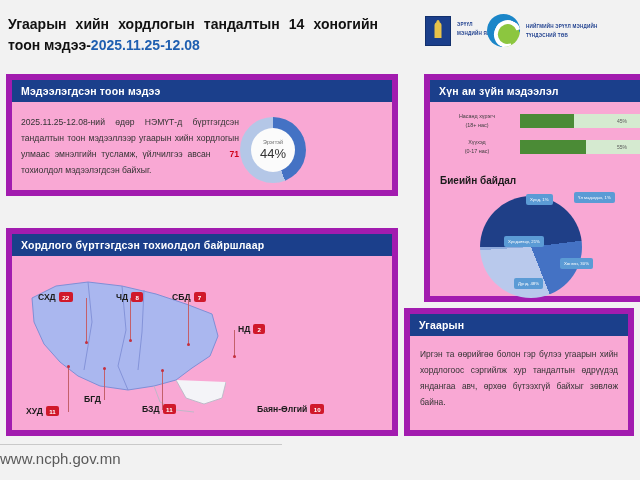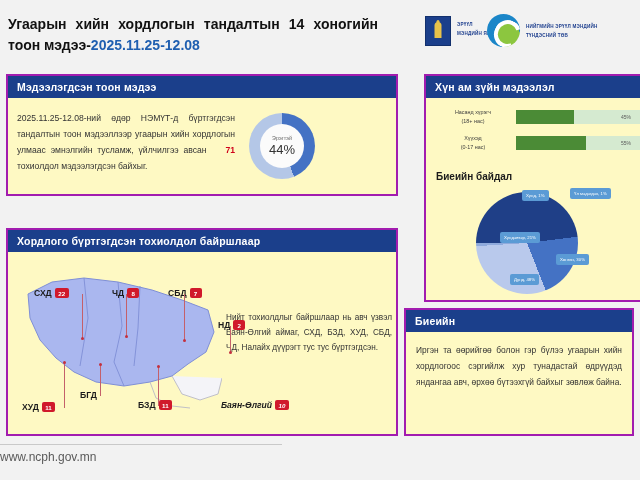--- a/index.html
+++ b/index.html
@@ -53,39 +53,39 @@
     border: 4px solid #ffffff; border-right-color: transparent;
     transform: rotate(25deg);
   }
   .logo-ncph .txt {
     position: absolute; left: 39px; top: 9px;
     font-size: 4.6px; font-weight: bold; color: #20418f;
     line-height: 1.9; letter-spacing: .2px; white-space: nowrap;
   }
 
   
-  .panel { position: absolute; background: #fef9c3; border: 2px solid #a21caf; }
+  .panel { position: absolute; background: #f9a8d4; border: 6px solid #a21caf; }
   .panel-head {
     background: #1b3f8b; color: #fff;
     font-size: 10.5px; font-weight: bold;
     padding: 5px 9px; letter-spacing: .2px;
   }
 
   
   #panel-reported { left: 6px; top: 74px; width: 392px; height: 122px; }
   .reported-body { position: relative; height: 94px; }
   .reported-text {
     position: absolute; left: 9px; top: 13px; width: 218px;
     font-size: 8.6px; line-height: 1.85; color: #333;
     text-align: justify;
   }
   .num-red { color: #d0021b; font-weight: bold; margin-left: 14px; }
 
   .donut { position: absolute; width: 66px; height: 66px; top: 15px; }
-  #donut-male { left: 241px; }
+  #donut-male { left: 228px; }
   #donut-female { left: 319px; }
   .donut .ring { width: 66px; height: 66px; border-radius: 50%; }
   .donut .hole {
     position: absolute; left: 11px; top: 11px;
     width: 44px; height: 44px; border-radius: 50%;
     background: #fbfbfb; display: flex; flex-direction: column;
     align-items: center; justify-content: center;
   }
   .donut .lbl { font-size: 5.4px; color: #6b6b6b; }
   .donut .pct { font-size: 13px; color: #333; margin-top: 1px; }
@@ -148,21 +148,21 @@
     color: #333; text-align: justify;
   }
 
   
   .footer-rule {
     position: absolute; left: 0; top: 444px; width: 282px; height: 1px;
     background: #c9c9c9;
   }
   .footer-url {
     position: absolute; left: 0; top: 450px;
-    font-size: 12px; color: #5a5a5a;
+    font-size: 15px; color: #5a5a5a;
   }
 </style>
 </head>
 <body>
 
 <div class="header">
   <div class="title">
     <span>Угаарын хийн хордлогын тандалтын 14 хоногийн тоон мэдээ-</span><span class="title-date">2025.11.25-12.08</span>
   </div>
 
@@ -233,42 +233,41 @@
       <path d="M6,28 L30,16 L62,12 L96,16 L130,24 L160,34 L186,44 L192,66 L184,86
                L166,98 L150,110 L128,116 L102,120 L74,116 L52,106 L34,92 L18,74
                L8,52 Z" fill="#aab7ef" stroke="#7f8fd6" stroke-width="1"></path>
       <path d="M96,16 L100,60 L92,96 L102,120" fill="none" stroke="#7f8fd6" stroke-width="0.9"></path>
       <path d="M118,20 L116,62 L112,100" fill="none" stroke="#7f8fd6" stroke-width="0.9"></path>
       <path d="M62,12 L66,52 L58,100" fill="none" stroke="#7f8fd6" stroke-width="0.9"></path>
       <path d="M150,110 L160,128 L178,134 L196,128 L200,112" fill="#f4f4f8" stroke="#b9b9c6" stroke-width="0.9"></path>
       <path d="M128,116 L134,132 L150,140 L168,142" fill="none" stroke="#b9b9c6" stroke-width="0.9"></path>
     </svg>
 
-    <div class="map-note">Нийт тохиолдлыг байршлаар нь авч үзвэл Баян-Өлгий аймаг, СХД, БЗД, ХУД, СБД, ЧД, Налайх дүүрэгт тус тус бүртгэгдсэн.</div>
 
     <div id="map-markers">
         <div class="marker" style="left: 26px; top: 36px;">
           <span class="name">СХД</span>
           <span class="badge">22</span>
         </div>
         <div class="pin-line" style="left: 74px; top: 42px; height: 44px;"></div>
         <div class="pin-dot" style="left: 73px; top: 85px;"></div>
         <div class="marker" style="left: 104px; top: 36px;">
           <span class="name">ЧД</span>
           <span class="badge">8</span>
         </div>
         <div class="pin-line" style="left: 118px; top: 42px; height: 42px;"></div>
         <div class="pin-dot" style="left: 117px; top: 83px;"></div>
         <div class="marker" style="left: 160px; top: 36px;">
           <span class="name">СБД</span>
           <span class="badge">7</span>
         </div>
         <div class="pin-line" style="left: 176px; top: 42px; height: 46px;"></div>
         <div class="pin-dot" style="left: 175px; top: 87px;"></div>
-        <div class="marker" style="left: 210px; top: 68px;">
+        <div class="marker" style="left: 226px; top: 68px;">
           <span class="name">НД</span>
           <span class="badge">2</span>
         </div>
         <div class="pin-line" style="left: 222px; top: 74px; height: 26px;"></div>
         <div class="pin-dot" style="left: 221px; top: 99px;"></div>
         <div class="marker" style="left: 14px; top: 150px;">
           <span class="name">ХУД</span>
           <span class="badge">11</span>
         </div>
         <div class="pin-line" style="left: 56px; top: 110px; height: 46px;"></div>
@@ -277,27 +276,27 @@
           <span class="name">БГД</span>
         </div>
         <div class="pin-line" style="left: 92px; top: 112px; height: 32px;"></div>
         <div class="pin-dot" style="left: 91px; top: 111px;"></div>
         <div class="marker" style="left: 130px; top: 148px;">
           <span class="name">БЗД</span>
           <span class="badge">11</span>
         </div>
         <div class="pin-line" style="left: 150px; top: 114px; height: 40px;"></div>
         <div class="pin-dot" style="left: 149px; top: 113px;"></div>
-        <div class="marker" style="left: 213px; top: 148px; font-style: italic;">
+        <div class="marker" style="left: 245px; top: 148px;">
           <span class="name">Баян-Өлгий</span>
           <span class="badge">10</span>
         </div>
       </div>
   </div>
 </div>
 
 <div class="panel" id="panel-advice">
-  <div class="panel-head">Биеийн</div>
-  <div class="advice-text">Иргэн та өөрийгөө болон гэр бүлээ угаарын хийн хордлогоос сэргийлж хур тунадастай өдрүүдэд яндангаа авч, өрхөө бүтээхгүй байхыг зөвлөж байна.</div>
+  <div class="panel-head">Угаарын</div>
+  <div class="advice-text">Иргэн та өөрийгөө болон гэр бүлээ угаарын хийн хордлогоос сэргийлж хур тандалтын өдрүүдэд яндангаа авч, өрхөө бүтээхгүй байхыг зөвлөж байна.</div>
 </div>
 
 <div class="footer-rule"></div>
 <div class="footer-url">www.ncph.gov.mn</div>
 
 </body></html>

